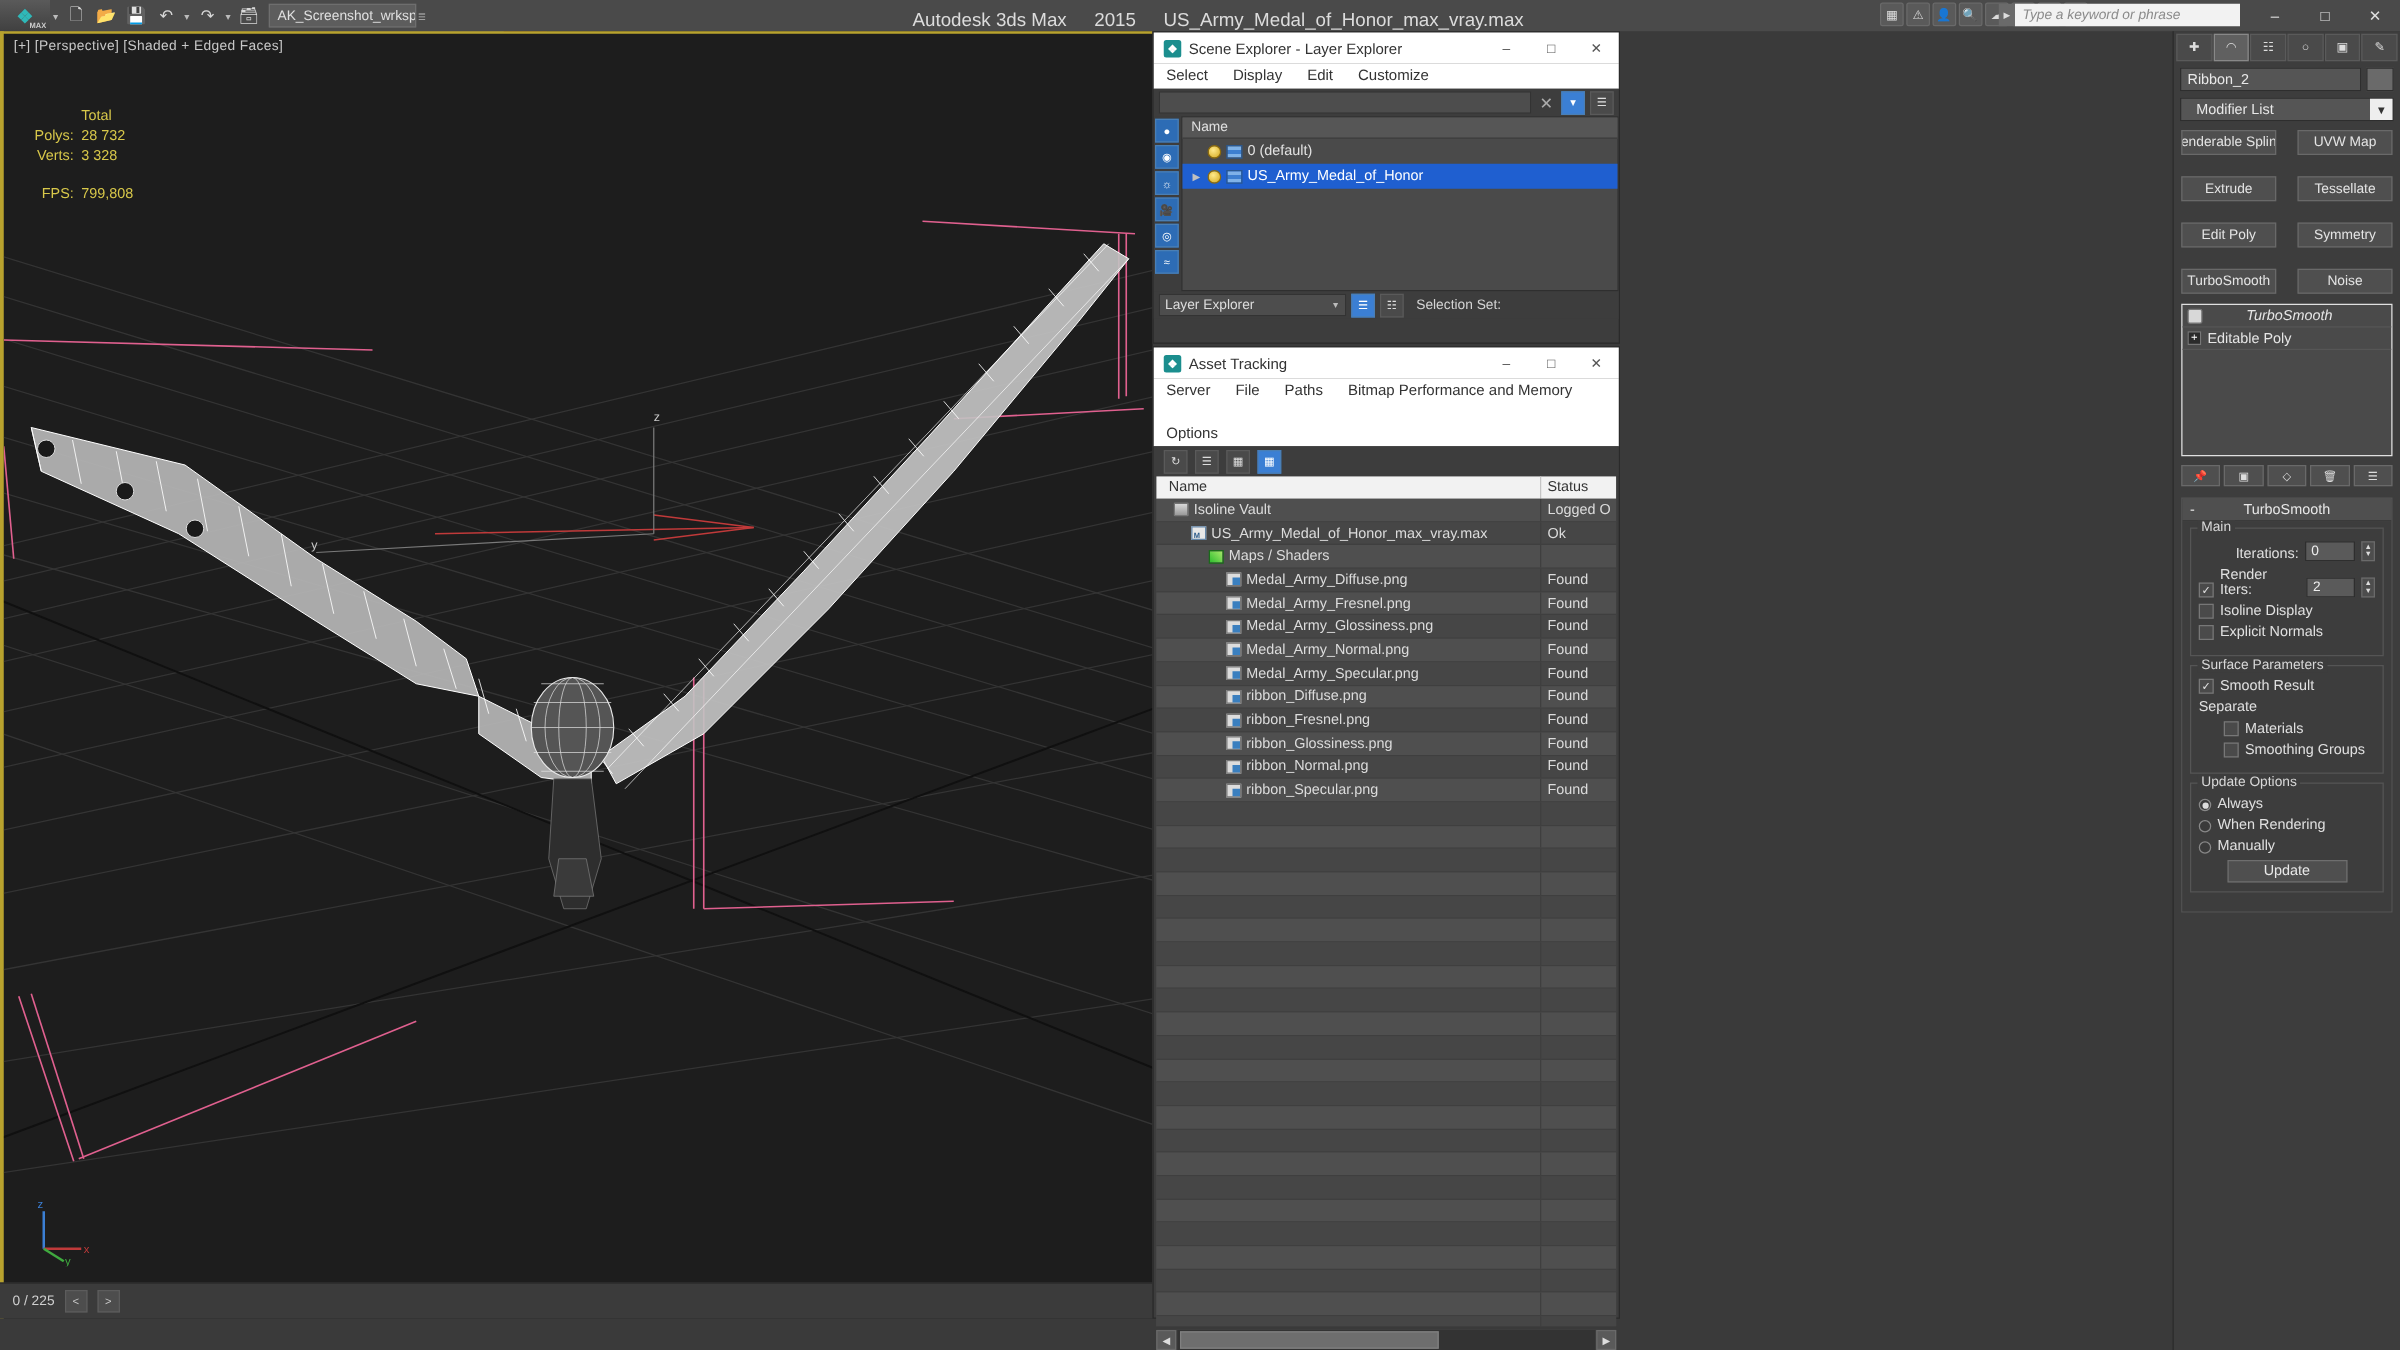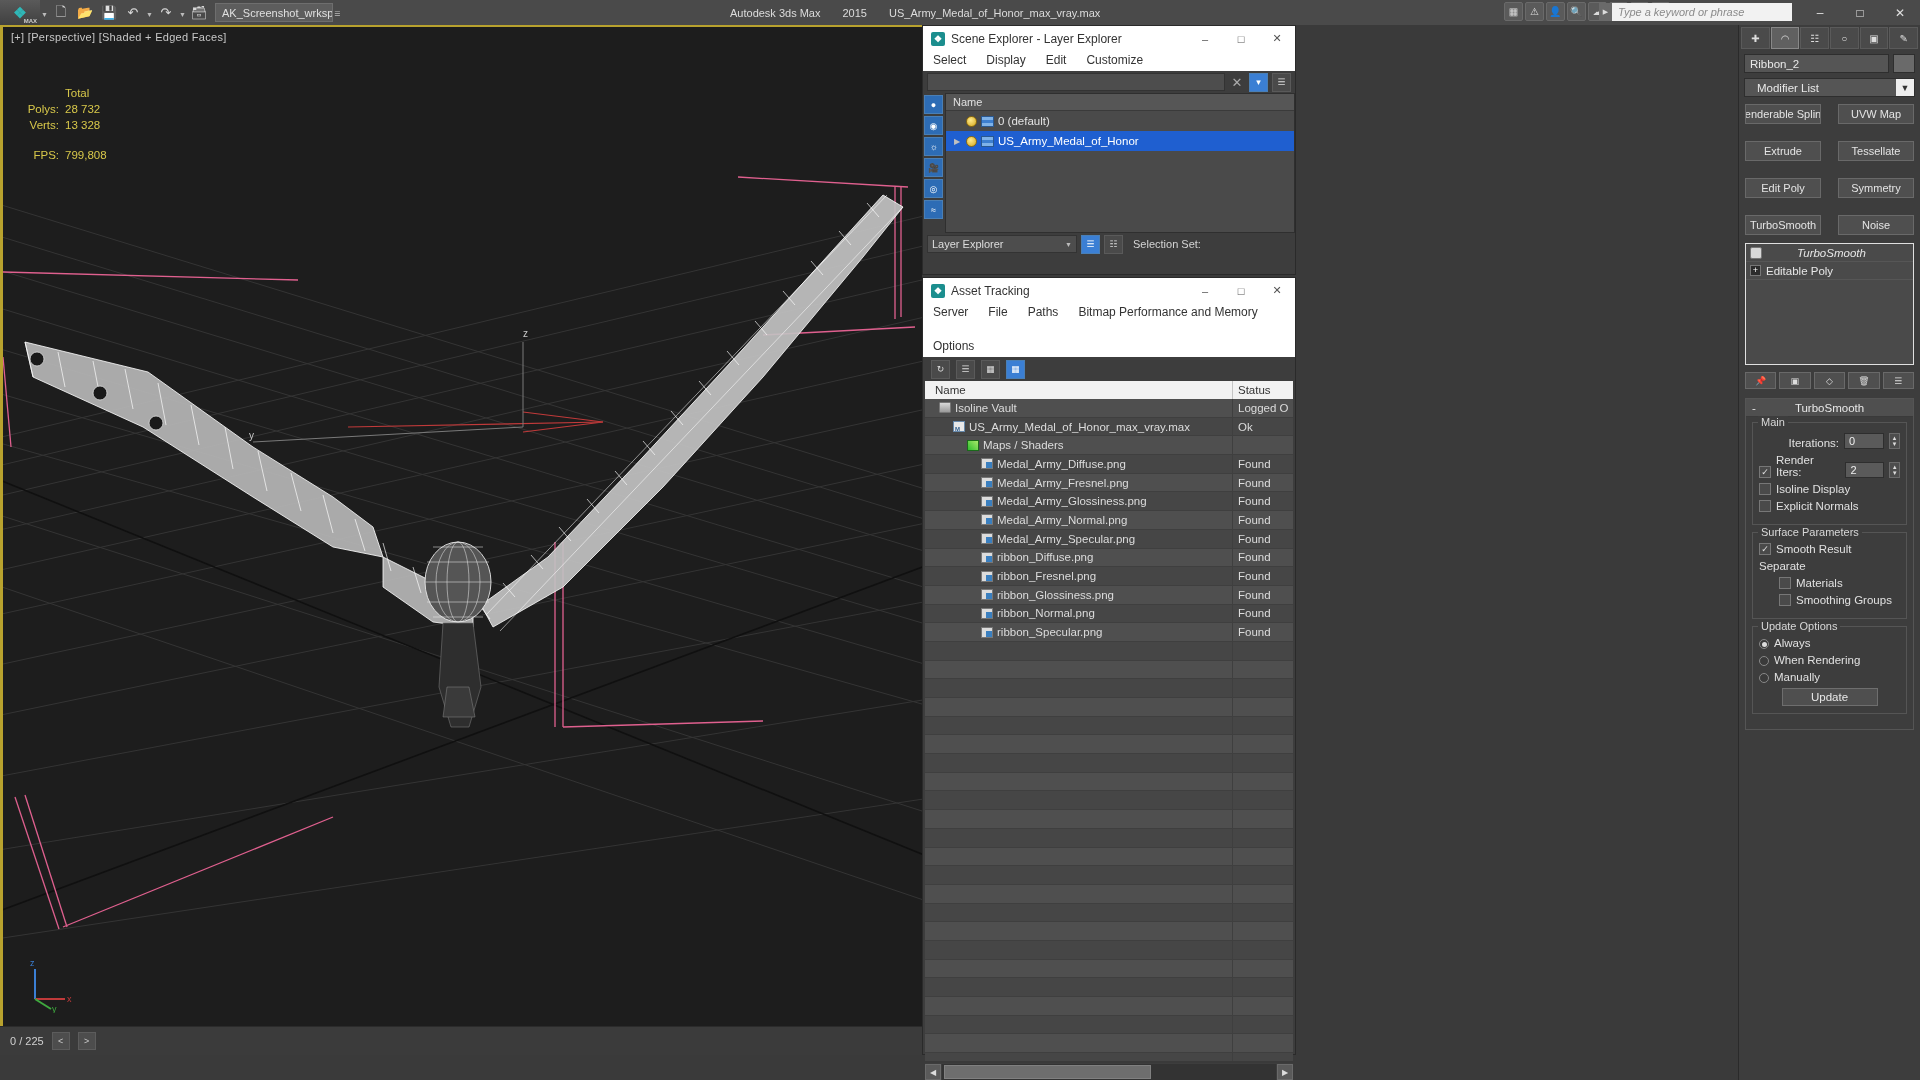--- a/index.html
+++ b/index.html
@@ -14,22 +14,22 @@
     display:flex; align-items:center; justify-content:center; position:relative; }
   .maxlogo .g { color:#2fb8b8; font-size:15px; font-weight:bold; }
   .maxlogo .t { position:absolute; bottom:1px; right:3px; font-size:6px; color:#ccc; font-weight:bold;}
   .qbtn { width:24px; height:25px; display:flex; align-items:center; justify-content:center;
      color:#d8d8d8; font-size:13px; }
   .qarrow { width:9px; height:25px; display:flex;align-items:flex-end;justify-content:center;
      color:#bbb; font-size:7px; padding-bottom:7px;}
   .wrkspace { height:19px; background:#5d5d5d; border:1px solid #6e6e6e; color:#e0e0e0;
     display:flex; align-items:center; padding:0 4px 0 6px; margin-left:4px; font-size:11px;
     width:118px; white-space:nowrap; overflow:hidden;}
-  .tb-title { position:absolute; left:730px; top:0; height:25px; display:flex; align-items:center;
-     font-size:11px; color:#dcdcdc; gap:22px; white-space:nowrap;}
+  .tb-title { position:absolute; left:730px; top:0; height:25px; display:flex; align-items:flex-end;
+     font-size:15px; color:#dcdcdc; gap:22px; white-space:nowrap;}
   .tb-icons { position:absolute; right:250px; top:2px; display:flex; gap:2px; align-items:center;}
   .tbi { width:19px;height:19px;background:#5a5a5a;border:1px solid #6a6a6a;border-radius:2px;
      display:flex;align-items:center;justify-content:center;font-size:10px;color:#dadada;}
   .searchbox { position:absolute; right:128px; top:3px; width:180px; height:18px; background:#f2f2f2;
      color:#8a8a8a; font-style:italic; font-size:11px; display:flex;align-items:center;padding-left:6px;}
   .searchcaret{position:absolute;right:308px;top:3px;width:13px;height:18px;background:#6a6a6a;
      display:flex;align-items:center;justify-content:center;font-size:7px;color:#ddd;}
   .winbtns { position:absolute; right:0; top:0; height:25px; display:flex;}
   .winbtn { width:40px;height:25px;display:flex;align-items:center;justify-content:center;
      color:#e0e0e0;font-size:12px;}
@@ -378,21 +378,21 @@
             <tr>
               <td class="lbl"></td>
               <td>Total</td>
             </tr>
         <tr>
               <td class="lbl">Polys:</td>
             <td>28 732</td>
             </tr>
         <tr>
               <td class="lbl">Verts:</td>
-            <td>13 328</td>
+            <td>3 328</td>
             </tr>
         <tr>
               <td style="height:14px"></td>
               <td></td>
             </tr>
         <tr>
               <td class="lbl">FPS:</td>
             <td>799,808</td>
             </tr>
       </tbody>

